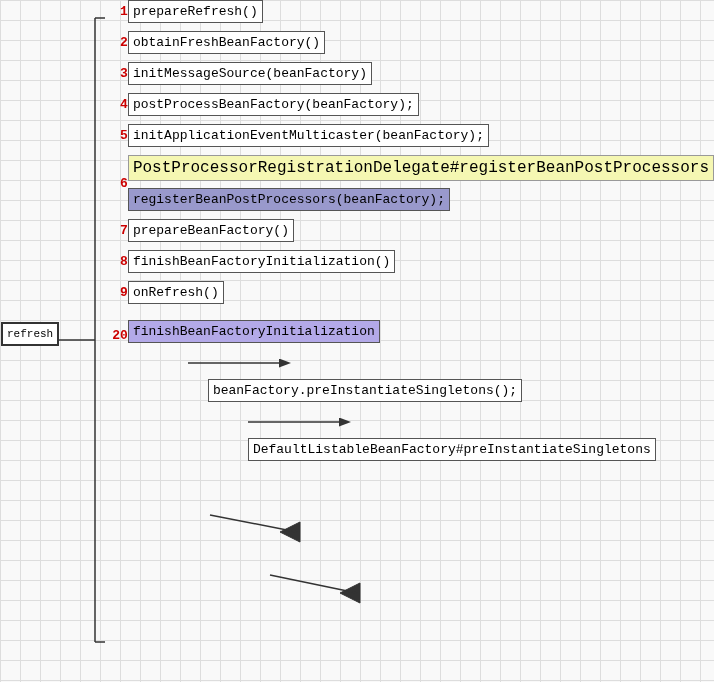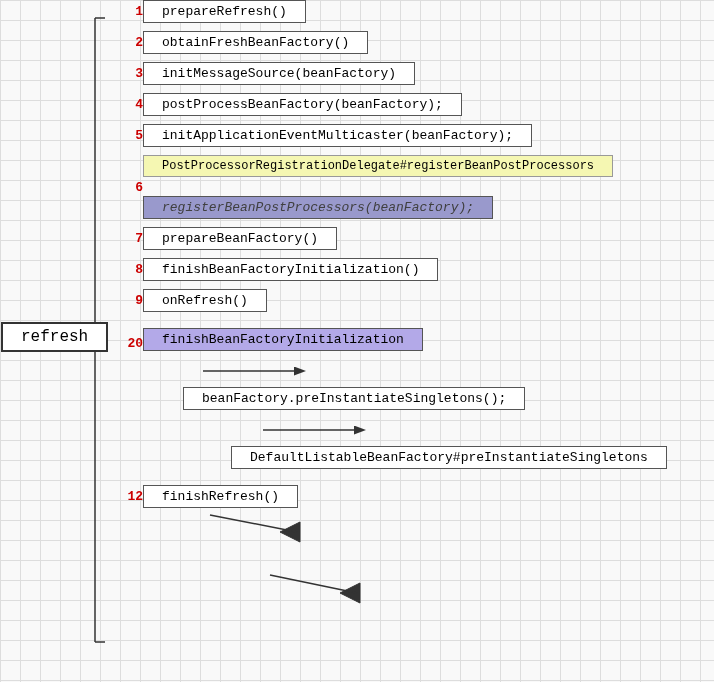--- a/index.html
+++ b/index.html
@@ -5,36 +5,35 @@
     * { box-sizing: border-box; margin: 0; padding: 0; }
     body {
       background: #f5f5f5;
       font-family: 'Courier New', Courier, monospace;
       font-size: 13px;
     }
     
     .method-box {
       border: 1.5px solid #555;
       background: white;
-      padding: 3px 18px;
+      padding: 3px 4px;
       white-space: nowrap;
       font-size: 13px;
       display: inline-block;
     }
     .method-box.highlight-yellow {
       background: #f5f7b2;
     }
     .method-box.highlight-purple {
       background: #b3a9e8;
       font-family: Liberation Mono, monospace;
     }
     .method-box.highlight-blue {
       background: #9999cc;
-      color: #404040;
-      font-style: italic;
+      color: #000000;
     }
 
     .wrapper {
       display: flex;
       width: 714px;
       min-height: 682px;
       background-image:
         linear-gradient(to right, #ddd 1px, transparent 1px),
         linear-gradient(to bottom, #ddd 1px, transparent 1px);
       background-size: 20px 20px;
@@ -88,21 +87,21 @@
 
       <line x1="1" y1="340" x2="95" y2="340" stroke="#333" stroke-width="1.5"></line>
 
       <polygon points="280,532 300,522 300,542" fill="#333" stroke="#333" stroke-width="1"></polygon>
       <line x1="210" y1="515" x2="297" y2="532" stroke="#333" stroke-width="1.5"></line>
 
       <polygon points="340,593 360,583 360,603" fill="#333" stroke="#333" stroke-width="1"></polygon>
       <line x1="270" y1="575" x2="357" y2="593" stroke="#333" stroke-width="1.5"></line>
     </svg>
 
-    <div style="position:absolute; left:1px; top:322px; border:2px solid #333; background:white; padding:4px 18px; font-size:16px; font-family:'Courier New',monospace; z-index:10;">refresh</div>
+    <div style="position:absolute; left:1px; top:322px; border:2px solid #333; background:white; padding:4px 4px; font-size:11px; font-family:'Courier New',monospace; z-index:10;">refresh</div>
 
     <table class="diagram-table" style="position:relative; z-index:5; margin-left:105px; width:calc(100% - 105px);">
 
       <tbody>
           <tr>
         <td class="num">1</td>
         <td class="content">
           <div class="method-box">prepareRefresh()</div>
         </td>
       </tr>
@@ -147,21 +146,21 @@
         </td>
       </tr>
       <tr class="spacer">
             <td colspan="2"></td>
           </tr>
 
       <tr>
         <td class="num">6</td>
         <td class="content">
           
-          <div class="method-box highlight-yellow" style="margin-bottom:19px; border-color:#999; font-size:12px;text-align:center;">PostProcessorRegistrationDelegate#registerBeanPostProcessors</div>
+          <div class="method-box highlight-yellow" style="margin-bottom:7px; border-color:#999; font-size:16px;text-align:center;">PostProcessorRegistrationDelegate#registerBeanPostProcessors</div>
           
           <div class="method-box highlight-blue">registerBeanPostProcessors(beanFactory);</div>
         </td>
       </tr>
       <tr class="spacer">
             <td colspan="2"></td>
           </tr>
 
       <tr>
         <td class="num">7</td>
@@ -206,51 +205,45 @@
             <svg width="120" height="24">
               <defs>
                 <marker id="arrowhead1" markerWidth="8" markerHeight="8" refX="6" refY="3" orient="auto">
                   <polygon points="0 0, 8 3, 0 6" fill="#333"></polygon>
                 </marker>
               </defs>
               <line x1="0" y1="12" x2="100" y2="12" stroke="#333" stroke-width="1.5" marker-end="url(#arrowhead1)"></line>
             </svg>
           </div>
           
-          <div style="margin-left:40px;text-decoration:underline;">
+          <div style="margin-left:80px;text-decoration:underline;">
             <div class="method-box">beanFactory.preInstantiateSingletons();</div>
           </div>
           
           <div style="margin-left:120px; margin-top:8px;">
             <svg width="120" height="24">
               <defs>
                 <marker id="arrowhead2" markerWidth="8" markerHeight="8" refX="6" refY="3" orient="auto">
                   <polygon points="0 0, 8 3, 0 6" fill="#333"></polygon>
                 </marker>
               </defs>
               <line x1="0" y1="12" x2="100" y2="12" stroke="#333" stroke-width="1.5" marker-end="url(#arrowhead2)"></line>
             </svg>
           </div>
           
-          <div style="margin-left:88px;">
+          <div style="margin-left:120px;">
             <div class="method-box">DefaultListableBeanFactory#preInstantiateSingletons</div>
           </div>
           <div style="height:8px;"></div>
         </td>
       </tr>
       <tr class="spacer">
             <td colspan="2"></td>
           </tr>
 
-      <tr>
-        <td class="num">12</td>
-        <td class="content">
-          <div class="method-box">finishRefresh()</div>
-        </td>
-      </tr>
       <tr class="spacer">
             <td colspan="2"></td>
           </tr>
 
     </tbody>
       </table>
 
   </div>
 </div>
 

